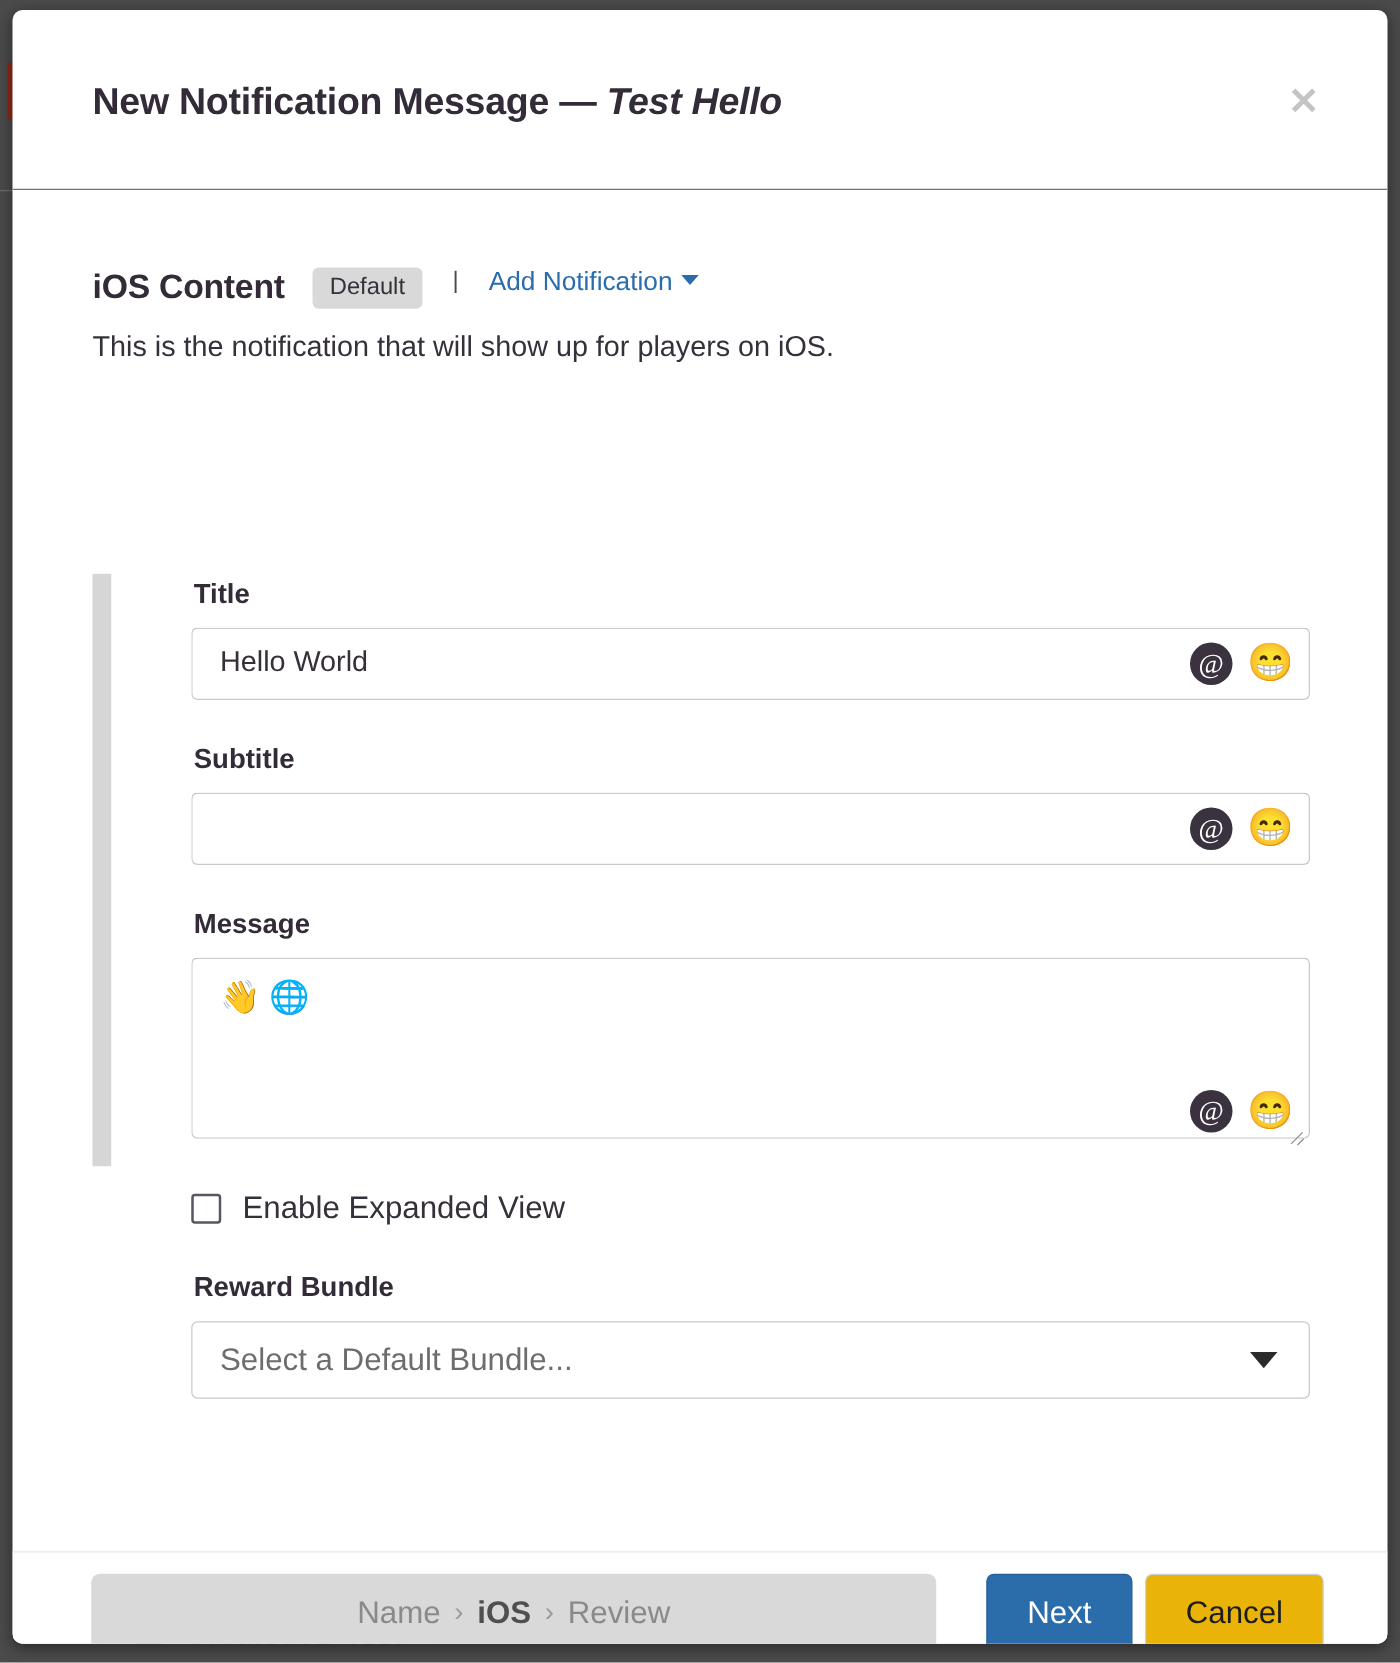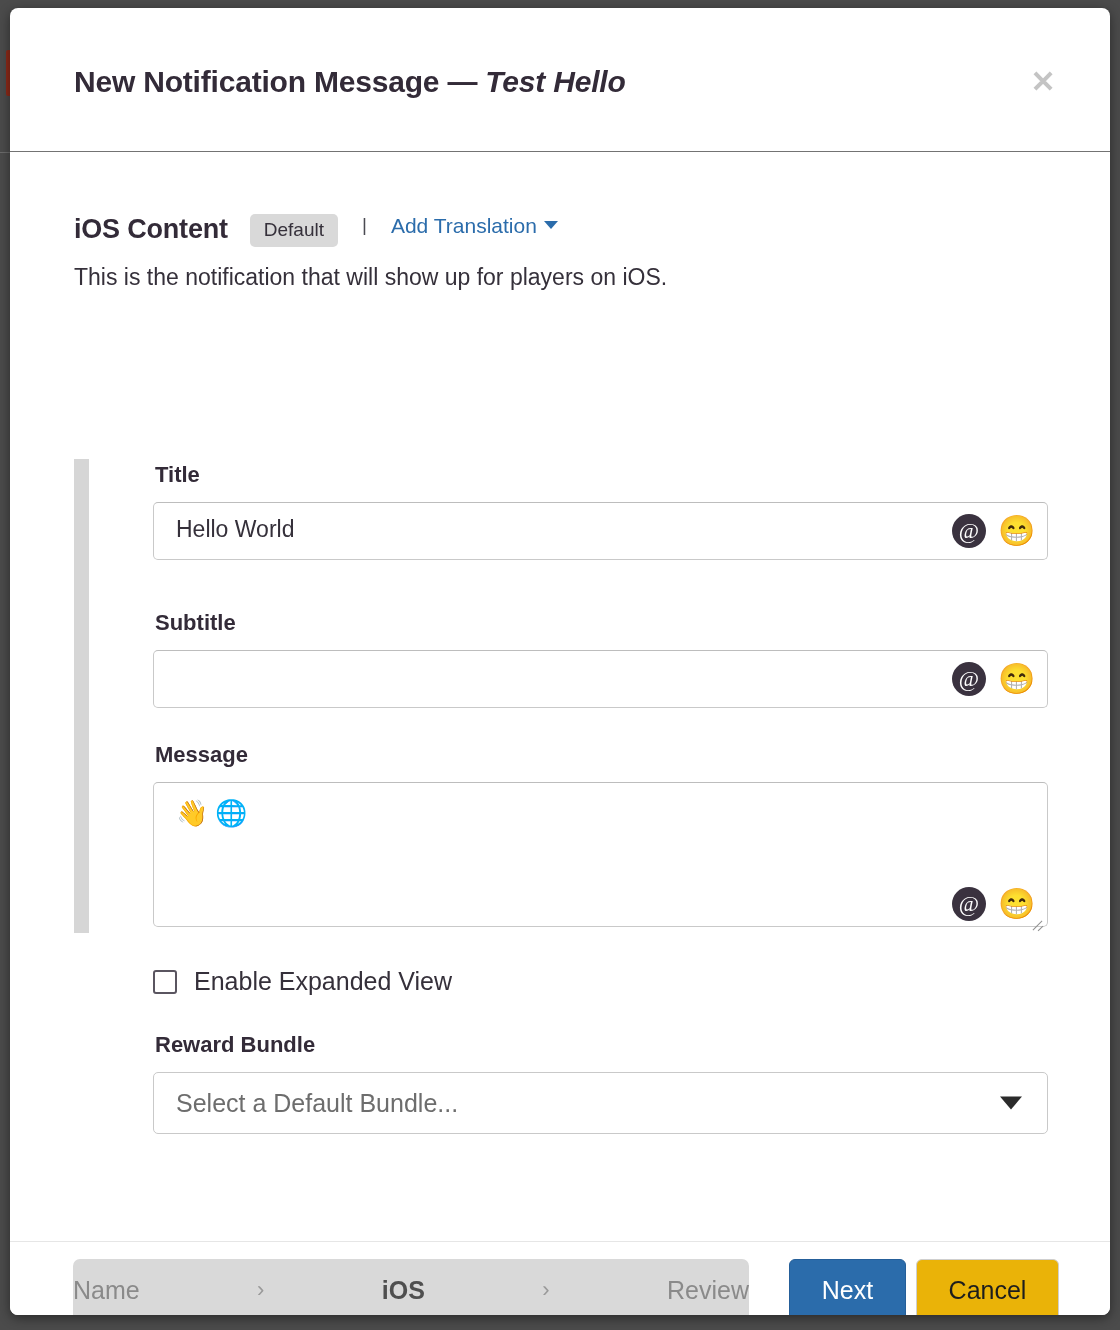--- a/index.html
+++ b/index.html
@@ -363,21 +363,21 @@
   .breadcrumb {
     position: absolute;
     left: 63px;
     top: 17px;
     width: 676px;
     height: 62px;
     background: #d9d9d9;
     border-radius: 7px;
     display: flex;
     align-items: center;
-    justify-content: space-between;
+    justify-content: center;
     gap: 0;
     font-size: 25px;
   }
   .bc-step { color: #8a8a8a; }
   .bc-step.active { color: #4f4f4f; font-weight: bold; }
   .bc-sep { color: #9a9a9a; margin: 0 11px; font-size: 22px; }
 
   .btn-next {
     position: absolute;
     left: 779px;
@@ -425,41 +425,41 @@
     </div>
     <div class="close-icon">✕</div>
   </div>
 
   <div class="modal-body">
 
     <div class="section-head">
       <span class="section-title">iOS Content</span>
       <span class="badge-default">Default</span>
       <span class="pipe">|</span>
-      <span class="add-translation"><span>Add Translation</span><span class="caret-down"></span></span>
+      <span class="add-translation"><span>Add Notification</span><span class="caret-down"></span></span>
     </div>
 
     <div class="section-desc">This is the notification that will show up for players on iOS.</div>
 
     <div class="accent-bar"></div>
 
     <div class="form-col">
 
       
       <div class="field-label">Title</div>
       <div class="input-wrap">
         <input class="text-input" type="text" value="Hello World" style="">
         <div class="icon-pair mid">
           <div class="at-icon">@</div>
           <div class="emoji-icon">😁</div>
         </div>
       </div>
 
       
-      <div class="field-label" style="margin-top:50px">Subtitle</div>
+      <div class="field-label" style="margin-top:34px">Subtitle</div>
       <div class="input-wrap">
         <input class="text-input" type="text" value="" style="">
         <div class="icon-pair mid">
           <div class="at-icon">@</div>
           <div class="emoji-icon">😁</div>
         </div>
       </div>
 
       
       <div class="field-label" style="margin-top:34px">Message</div>

